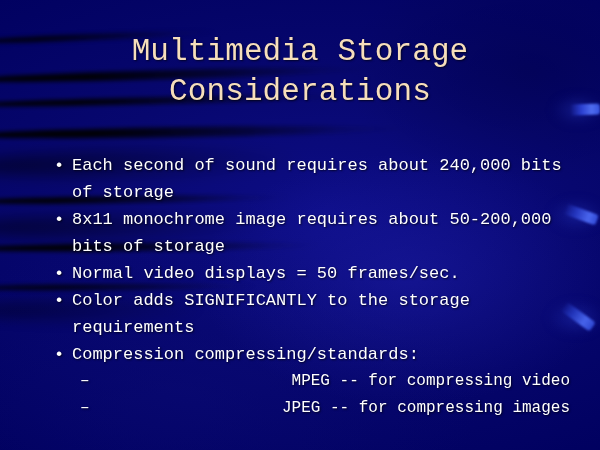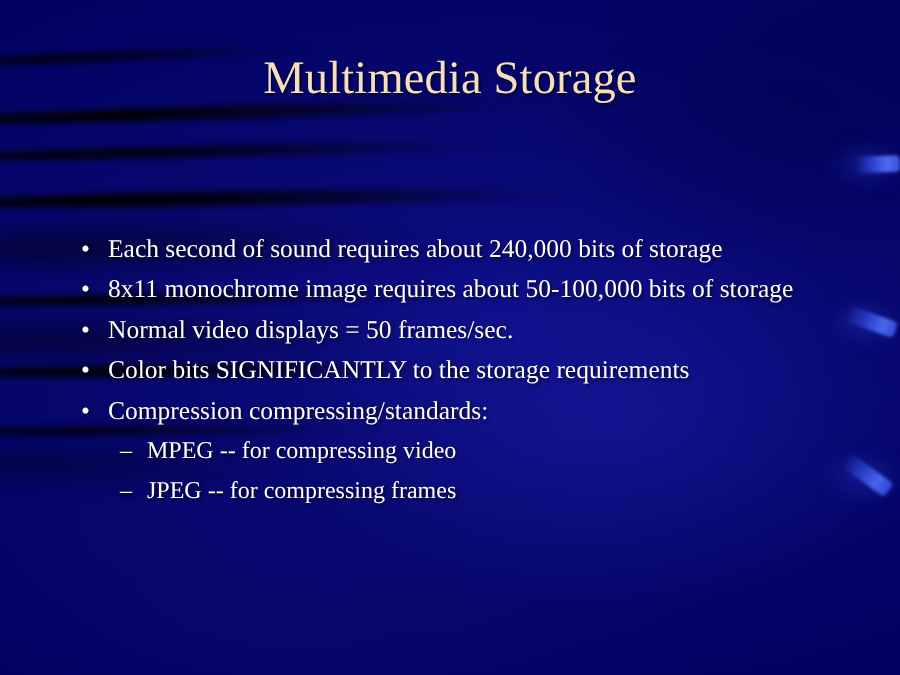--- a/index.html
+++ b/index.html
@@ -8,21 +8,21 @@
     padding: 0;
     background: #000000;
   }
 
   #slide {
     position: relative;
     width: 600px;
     height: 450px;
     overflow: hidden;
     background: #00006b;
-    font-family: Liberation Serif, serif;
+    font-family: Liberation Mono, monospace;
     -webkit-font-smoothing: antialiased;
   }
 
   
   .bg-base {
     position: absolute;
     inset: 0;
     background:
       radial-gradient(ellipse 560px 300px at 54% 47%, #0d0d86 0%, #07076f 45%, #00005e 100%),
       linear-gradient(180deg, #040463 0%, #0a0a7c 40%, #070770 75%, #010155 100%);
@@ -159,20 +159,21 @@
     left: 30px;
     top: 0;
     width: 16px;
     color: #ffffff;
     font-size: 16px;
     line-height: 27px;
   }
   .subbullet > .btext {
     display: block;
     font-size: 16px;
+    text-align: right;
   }
 </style>
 </head>
 <body>
 
 <div id="slide">
 
   <div class="bg-base"></div>
   <div class="bg-glow"></div>
 
@@ -192,54 +193,55 @@
   <div class="tail-halo h2"></div>
   <div class="tail-halo h3"></div>
   <div class="tail t1"></div>
   <div class="tail t2"></div>
   <div class="tail t3"></div>
 
   <div class="content">
 
     <div class="title">
       <span class="title-line">Multimedia Storage</span>
+      <span class="title-line">Considerations</span>
     </div>
 
     <div class="body">
 
       <div class="bullet">
         <span class="marker">•</span>
         <span class="btext">Each second of sound requires about 240,000 bits of storage</span>
       </div>
 
       <div class="bullet">
         <span class="marker">•</span>
-        <span class="btext">8x11 monochrome image requires about 50-100,000 bits of storage</span>
+        <span class="btext">8x11 monochrome image requires about 50-200,000 bits of storage</span>
       </div>
 
       <div class="bullet">
         <span class="marker">•</span>
         <span class="btext">Normal video displays = 50 frames/sec.</span>
       </div>
 
       <div class="bullet">
         <span class="marker">•</span>
-        <span class="btext">Color bits SIGNIFICANTLY to the storage requirements</span>
+        <span class="btext">Color adds SIGNIFICANTLY to the storage requirements</span>
       </div>
 
       <div class="bullet">
         <span class="marker">•</span>
         <span class="btext">Compression compressing/standards:</span>
       </div>
 
       <div class="subbullet">
         <span class="marker">–</span>
         <span class="btext">MPEG -- for compressing video</span>
       </div>
 
       <div class="subbullet">
         <span class="marker">–</span>
-        <span class="btext">JPEG -- for compressing frames</span>
+        <span class="btext">JPEG -- for compressing images</span>
       </div>
 
     </div>
   </div>
 </div>
 
 </body></html>

